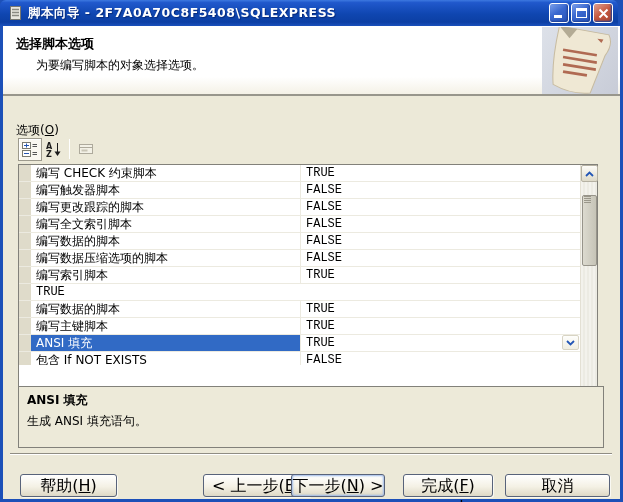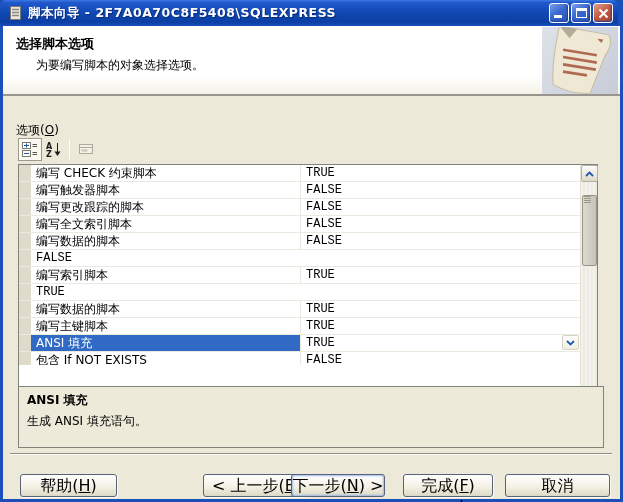--- a/index.html
+++ b/index.html
@@ -240,20 +240,21 @@
           <div class="pg-label">编写全文索引脚本</div>
           <div class="pg-value">FALSE</div>
         </div>
         <div class="pg-row">
           <div class="pg-margin"></div>
           <div class="pg-label">编写数据的脚本</div>
           <div class="pg-value">FALSE</div>
         </div>
         <div class="pg-row">
           <div class="pg-margin"></div>
+          <div class="pg-label">编写数据压缩选项的脚本</div>
           <div class="pg-value">FALSE</div>
         </div>
         <div class="pg-row">
           <div class="pg-margin"></div>
           <div class="pg-label">编写索引脚本</div>
           <div class="pg-value">TRUE</div>
         </div>
         <div class="pg-row">
           <div class="pg-margin"></div>
           <div class="pg-value">TRUE</div>

